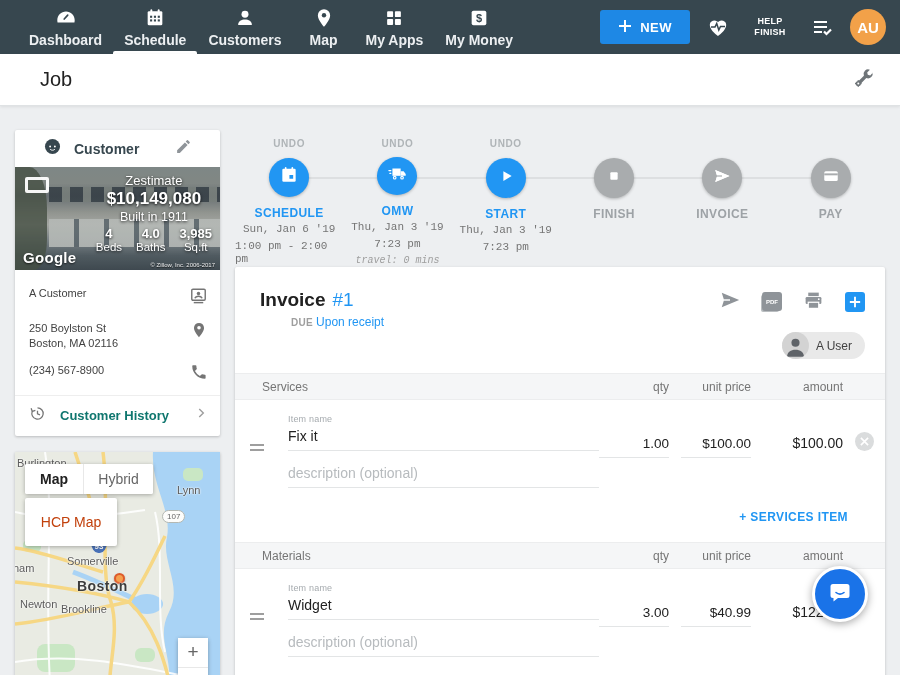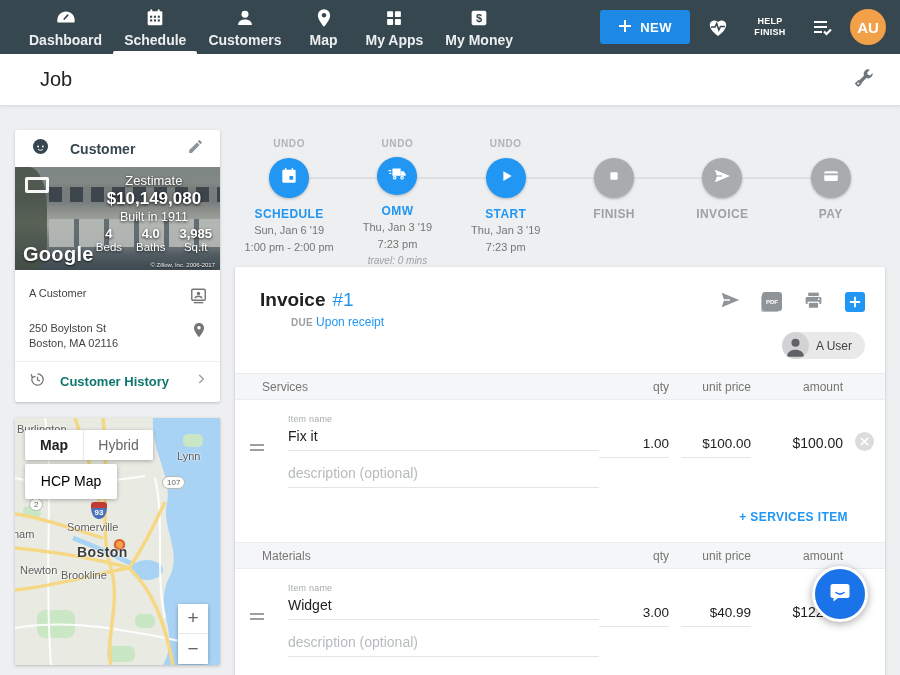--- a/index.html
+++ b/index.html
@@ -24,74 +24,74 @@
   .page-header { height:52px; background:#fff; display:flex; align-items:center; justify-content:space-between; padding:0 24px 0 40px; border-bottom:1px solid #DFE2E4; box-shadow:0 1px 3px rgba(0,0,0,.08); position:relative; z-index:3; }
   .page-title { font-size:20px; font-weight:500; color:#212121; }
 
   
   .content { position:relative; height:569px; }
   .left-col { position:absolute; left:15px; top:24px; width:205px; }
   .main-col { position:absolute; left:235px; top:24px; width:650px; }
 
   
   .card { background:#fff; border-radius:2px; box-shadow:0 1px 3px rgba(0,0,0,.22); }
-  .cust-head { height:37px; display:flex; align-items:center; padding:0 16px; gap:20px; }
+  .cust-head { height:37px; display:flex; align-items:center; padding:0 28px; gap:12px; }
   .cust-title { font-size:14px; font-weight:bold; color:#37474F; flex:1; }
   .streetview { position:relative; height:103px; overflow:hidden;
     background:linear-gradient(180deg,#97A09E 0%,#9AA09B 16%,#7C8487 28%,#ADB0A9 44%,#C6C8C1 56%,#8E979B 72%,#5E6A70 86%,#49545B 100%); }
   .sv-windows-top { position:absolute; top:20px; left:34px; right:0; height:15px; background:repeating-linear-gradient(90deg,#3C464D 0 13px,#8E958F 13px 21px); opacity:.85; }
   .sv-glass { position:absolute; top:52px; left:34px; right:0; height:28px; background:repeating-linear-gradient(90deg,#D9DDD8 0 25px,#6E7A80 25px 30px); opacity:.9; }
   .sv-tree { position:absolute; top:0; left:-12px; width:44px; height:103px; background:#515C4C; border-radius:0 40% 30% 0; opacity:.8; }
   .sv-shade { position:absolute; inset:0; background:rgba(15,20,26,.18); }
   .sv-frame-icon { position:absolute; top:10px; left:10px; width:24px; height:16px; border:3px solid #fff; border-radius:2px; opacity:.95; }
   .zestimate { position:absolute; top:6px; right:8px; text-align:center; color:#fff; text-shadow:0 1px 3px rgba(0,0,0,.85); }
   .zest-label { font-size:13px; }
   .zest-value { font-size:17px; font-weight:bold; margin-top:1px; }
   .zest-built { font-size:12.5px; margin-top:1px; }
   .zest-stats { display:flex; gap:14px; justify-content:flex-end; margin-top:2px; }
   .zstat-num { font-size:13px; font-weight:bold; }
   .zstat-lbl { font-size:11.5px; }
-  .google-logo { position:absolute; left:8px; bottom:4px; color:#fff; font-size:20px; font-weight:bold; letter-spacing:.3px; text-shadow:0 1px 2px rgba(0,0,0,.7); }
+  .google-logo { position:absolute; left:8px; bottom:4px; color:#fff; font-size:15px; font-weight:bold; letter-spacing:.3px; text-shadow:0 1px 2px rgba(0,0,0,.7); }
   .zillow-copy { position:absolute; right:5px; bottom:2px; color:#fff; font-size:6px; opacity:.9; text-shadow:0 1px 1px rgba(0,0,0,.8); }
   .contact-rows { padding:10px 12px 4px 14px; }
   .contact-row { display:flex; align-items:flex-start; justify-content:space-between; padding:6px 0; }
   .contact-text { font-size:11px; color:#424242; line-height:1.35; }
   .history-row { display:flex; align-items:center; gap:14px; padding:9px 12px 10px 14px; border-top:1px solid #EEEEEE; cursor:pointer; }
   .history-label { flex:1; font-size:13px; font-weight:bold; color:#0f766e; }
 
   
   .map-card { position:relative; width:205px; height:247px; margin-top:16px; overflow:hidden; background:#E9EBE3; box-shadow:0 1px 3px rgba(0,0,0,.22); }
   .map-card svg.map-bg { position:absolute; inset:0; }
   .mlabel { position:absolute; font-size:11px; color:#5B5B5B; text-shadow:0 0 2px #fff,0 0 2px #fff; white-space:nowrap; }
   .mlabel.big { font-size:14px; font-weight:bold; color:#3C3C3C; letter-spacing:.4px; }
   .mbadge { position:absolute; font-size:8px; color:#666; background:#FDFDFB; border:1px solid #B4B8B2; border-radius:8px; padding:1px 4px; }
   .mshield { position:absolute; width:16px; height:17px; background:linear-gradient(180deg,#C23B33 0 34%,#4A72B8 34%); border-radius:3px 3px 45% 45%/3px 3px 65% 65%; color:#fff; font-size:8px; font-weight:bold; display:flex; align-items:flex-end; justify-content:center; padding-bottom:2px; }
   .map-btns { position:absolute; left:10px; top:12px; display:flex; background:#fff; box-shadow:0 1px 4px rgba(0,0,0,.3); border-radius:2px; overflow:hidden; }
   .map-btn { height:30px; display:flex; align-items:center; justify-content:center; font-size:14px; cursor:pointer; background:#fff; border:none; }
   .map-btn.sel { font-weight:bold; color:#212121; width:58px; }
   .map-btn.alt { color:#666; width:70px; border-left:1px solid #E8E8E8; }
-  .hcp-btn { position:absolute; left:10px; top:46px; width:92px; height:35px; background:#fff; border:none; font-size:14px; color:#000000; box-shadow:0 1px 4px rgba(0,0,0,.3); border-radius:2px; cursor:pointer; }
+  .hcp-btn { position:absolute; left:10px; top:46px; width:92px; height:48px; background:#fff; border:none; font-size:14px; color:#c2410c; box-shadow:0 1px 4px rgba(0,0,0,.3); border-radius:2px; cursor:pointer; }
   .zoom-ctl { position:absolute; left:163px; top:186px; width:30px; background:#fff; box-shadow:0 1px 4px rgba(0,0,0,.3); border-radius:2px; }
   .zoom-btn { width:30px; height:30px; border:none; background:#fff; font-size:19px; color:#666; cursor:pointer; display:flex; align-items:center; justify-content:center; }
   .zoom-btn:first-child { border-bottom:1px solid #E8E8E8; }
   .map-marker { position:absolute; left:99px; top:121px; width:11px; height:11px; border-radius:50%; background:#F6A14E; border:2.5px solid #DE5B2B; box-shadow:0 1px 2px rgba(0,0,0,.3); }
 
   
   .steps { position:relative; height:137px; display:flex; }
   .steps-line { position:absolute; top:47px; left:54px; right:54px; height:2px; background:#DDDFE1; }
   .step { position:relative; width:108.3px; display:flex; flex-direction:column; align-items:center; }
   .undo { height:13px; margin-top:8px; font-size:10px; font-weight:bold; letter-spacing:.6px; color:#AFB4B7; cursor:pointer; }
   .undo.empty { visibility:hidden; }
   .step-circle { width:40px; height:40px; border-radius:50%; margin-top:7px; display:flex; align-items:center; justify-content:center; cursor:pointer; box-shadow:0 1px 3px rgba(0,0,0,.25); }
   .step-circle.blue { background:#2196F3; }
   .step-circle.gray { background:#A9ACAE; }
   .step-label { margin-top:9px; font-size:12px; font-weight:bold; letter-spacing:.4px; }
   .step-label.blue { color:#2196F3; }
   .step-label.gray { color:#9DA2A6; }
-  .step-line { margin-top:3px; font-size:11px; color:#757575; line-height:1.25; }
+  .step-line { margin-top:3px; font-size:11px; color:#757575; line-height:1.25;font-family:Liberation Mono, monospace; }
   .step-line.italic { font-style:italic; font-size:10px; color:#9E9E9E; }
 
   
   .invoice-card { margin-top:0; background:#fff; border-radius:2px; box-shadow:0 1px 3px rgba(0,0,0,.22); padding-bottom:2px; min-height:410px; }
   .inv-head { display:flex; justify-content:space-between; padding:22px 20px 14px 25px; }
   .inv-title-row { display:flex; align-items:baseline; gap:7px; }
   .inv-title { font-size:19px; font-weight:bold; color:#212121; }
   .inv-number { font-size:19px; color:#2196F3; }
   .inv-due { margin-top:4px; font-size:11px;padding-left:31px; }
   .due-label { color:#9E9E9E; font-weight:bold; font-size:10px; letter-spacing:.3px; }
@@ -308,20 +308,28 @@
           </div>
           <div class="contact-row">
             <span class="contact-text"><span>250 Boylston St</span><br><span>Boston, MA 02116</span></span>
             <span style="cursor:pointer;">
               <svg width="18" height="18" viewBox="0 0 24 24">
                   <path fill="#757575" d="M12 2.5a6.7 6.7 0 0 0-6.7 6.7c0 5 6.7 12.3 6.7 12.3s6.7-7.3 6.7-12.3A6.7 6.7 0 0 0 12 2.5z"></path>
                   <circle cx="12" cy="9" r="2.4" fill="#fff"></circle>
                 </svg>
             </span>
           </div>
+          <div class="contact-row">
+            <span class="contact-text">(234) 567-8900</span>
+            <span style="cursor:pointer;">
+              <svg width="18" height="18" viewBox="0 0 24 24" fill="#757575">
+                  <path d="M6.6 10.8a15 15 0 0 0 6.6 6.6l2.2-2.2a1 1 0 0 1 1-.25c1.1.37 2.3.56 3.4.56a1 1 0 0 1 1 1V20a1 1 0 0 1-1 1A17 17 0 0 1 3 4a1 1 0 0 1 1-1h3.5a1 1 0 0 1 1 1c0 1.2.2 2.3.56 3.4a1 1 0 0 1-.25 1l-2.2 2.4z"></path>
+                </svg>
+            </span>
+          </div>
         </div>
         <div class="history-row">
           <span>
             <svg width="17" height="17" viewBox="0 0 24 24" fill="none" stroke="#757575" stroke-width="1.8">
                 <path d="M12 4a8 8 0 1 1-7.4 5"></path>
                 <polyline points="3,4.5 4.6,9 9,7.5"></polyline>
                 <polyline points="12,8 12,12.5 15.5,14"></polyline>
               </svg>
           </span>
           <span class="history-label">Customer History</span>

